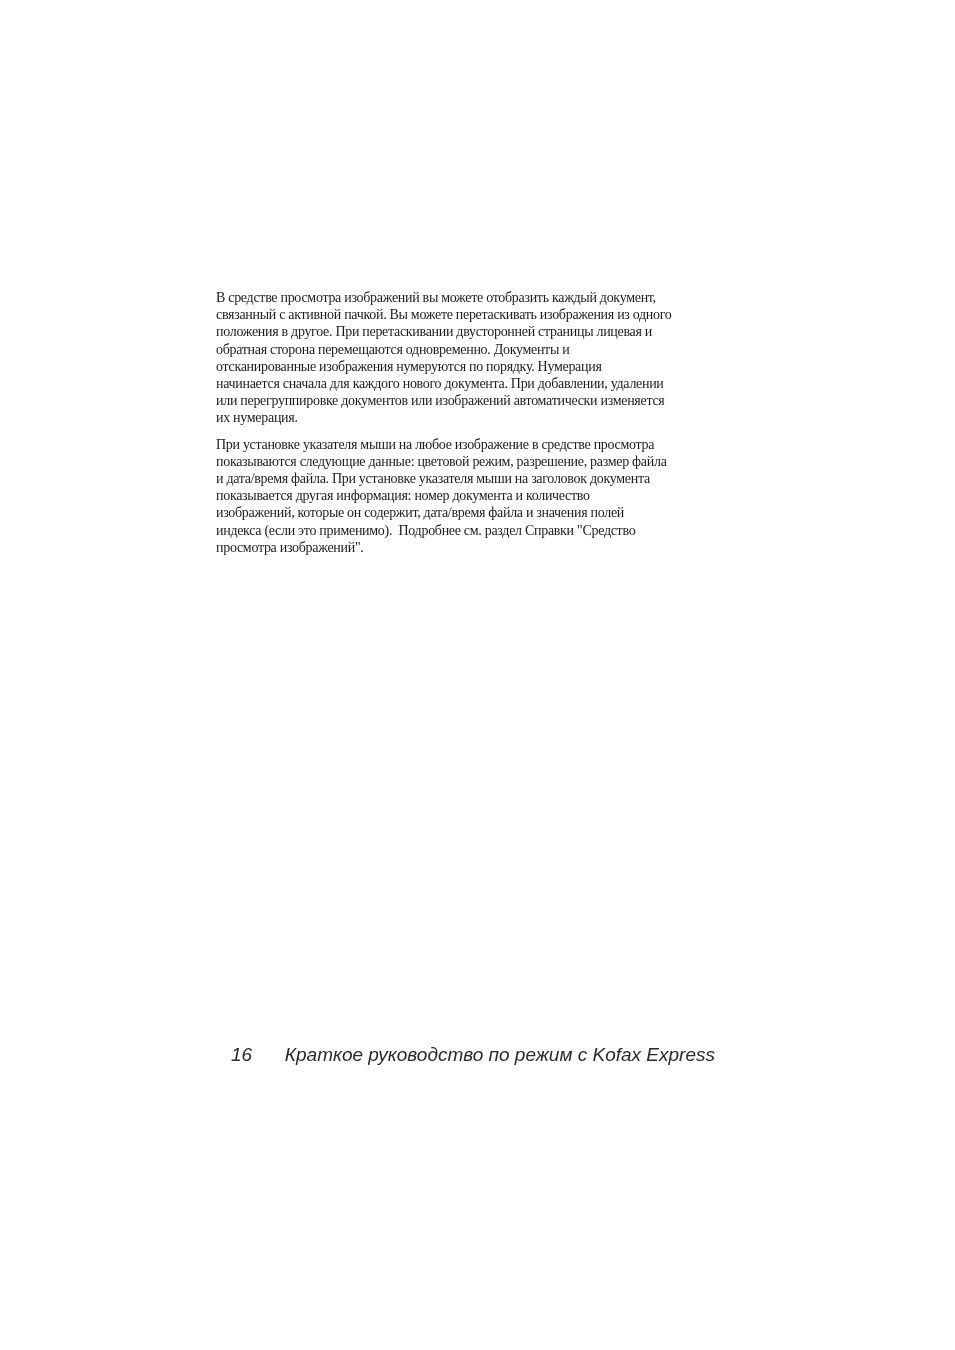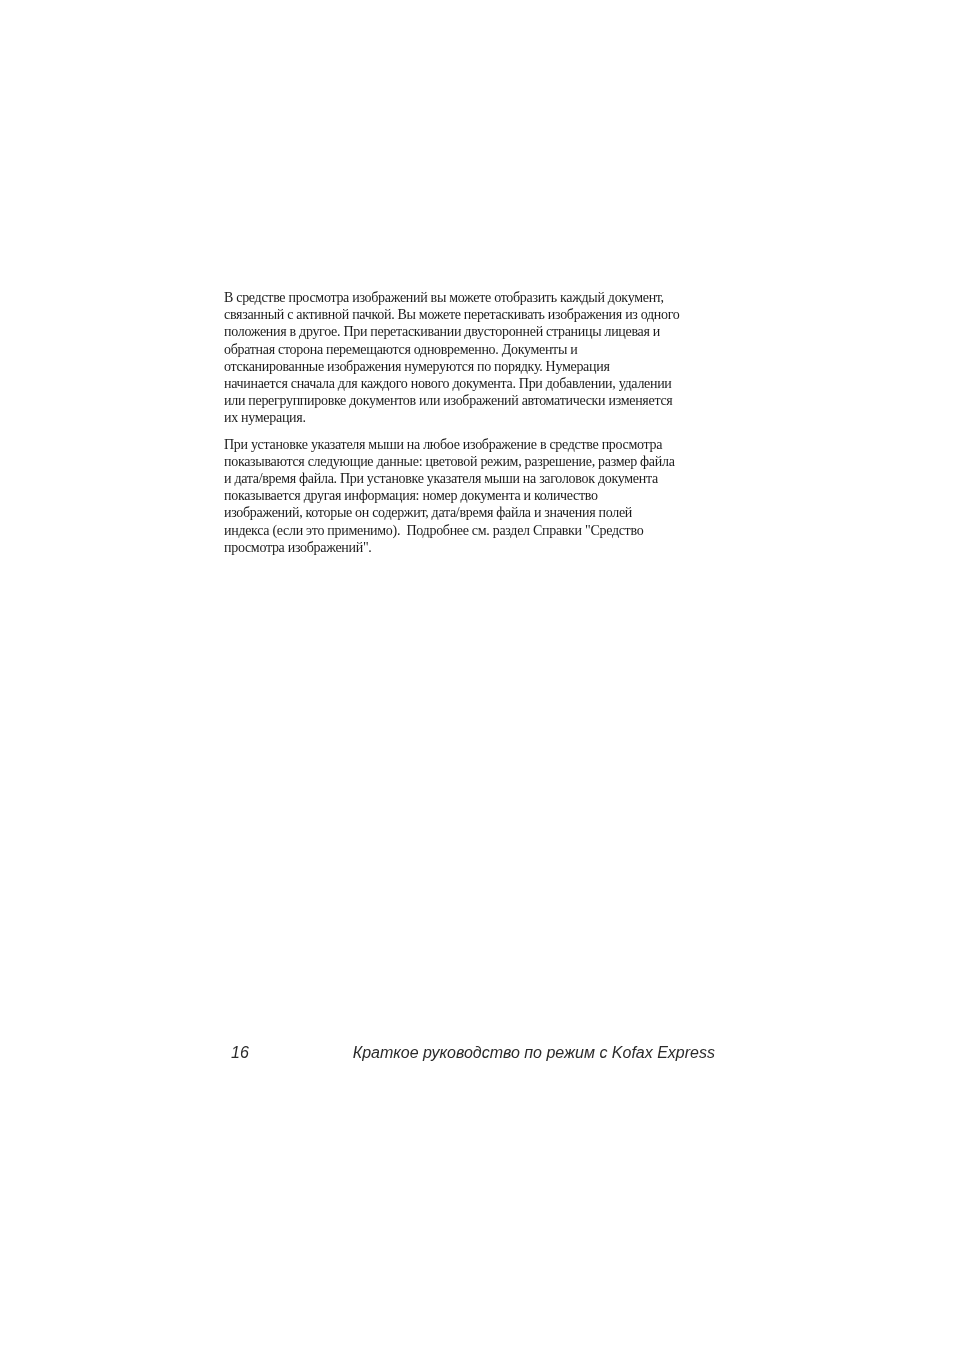--- a/index.html
+++ b/index.html
@@ -13,21 +13,21 @@
   .page {
     position: absolute;
     left: 0; top: 0;
     width: 955px;
     height: 1350px;
     background: #ffffff;
     overflow: hidden;
   }
   .text-block {
     position: absolute;
-    left: 224px;
+    left: 216px;
     top: 289px;
     width: 500px;
   }
   .para {
     font-family: "Liberation Serif", "DejaVu Serif", serif;
     font-size: 14px;
     line-height: 17.2px;
     letter-spacing: -0.3px;
     color: #1c1c1c;
     white-space: pre;          
@@ -38,21 +38,21 @@
     left: 231px;
     top: 1044px;
     width: 484px;
     display: flex;
     justify-content: space-between;
     align-items: baseline;
   }
   .footer-text {
     font-family: "Liberation Sans", sans-serif;
     font-style: italic;
-    font-size: 16px;
+    font-size: 19px;
     color: #2a2a2a;
     white-space: pre;
   }
 </style>
 </head>
 <body>
 
 <div class="page">
 
   <div class="text-block">

